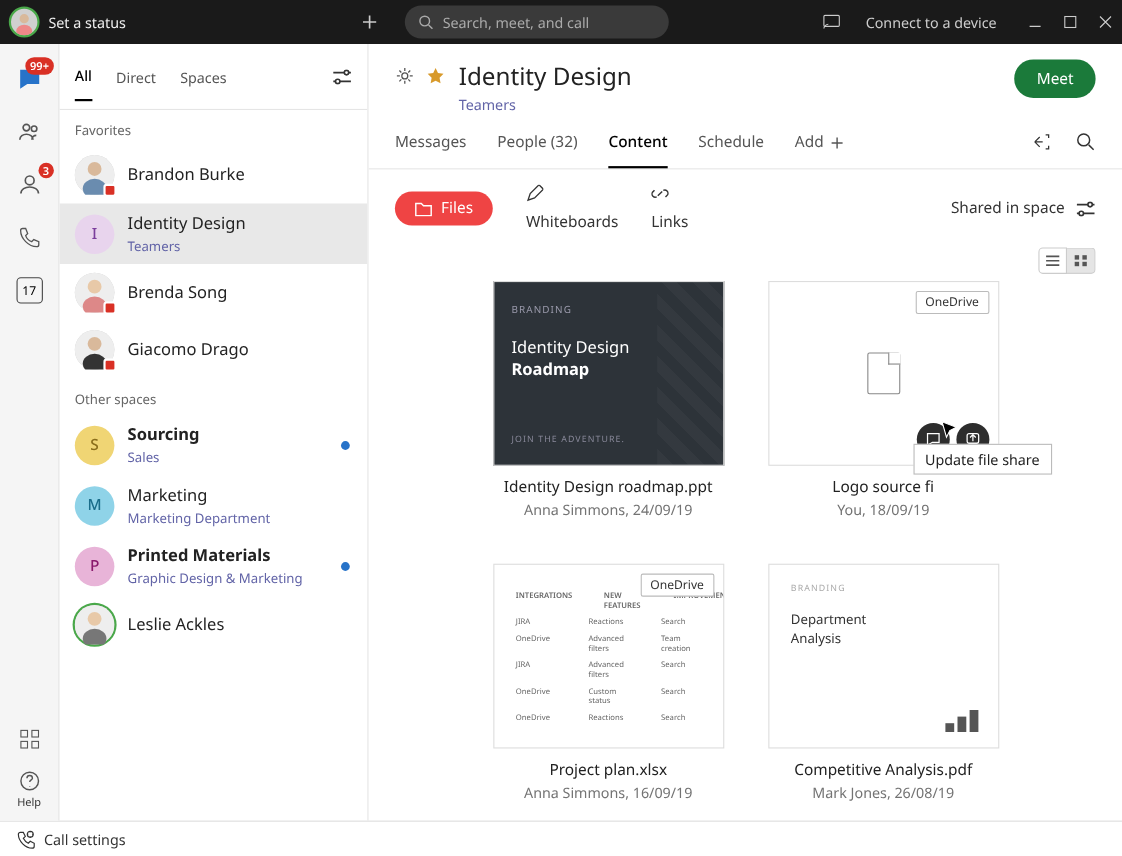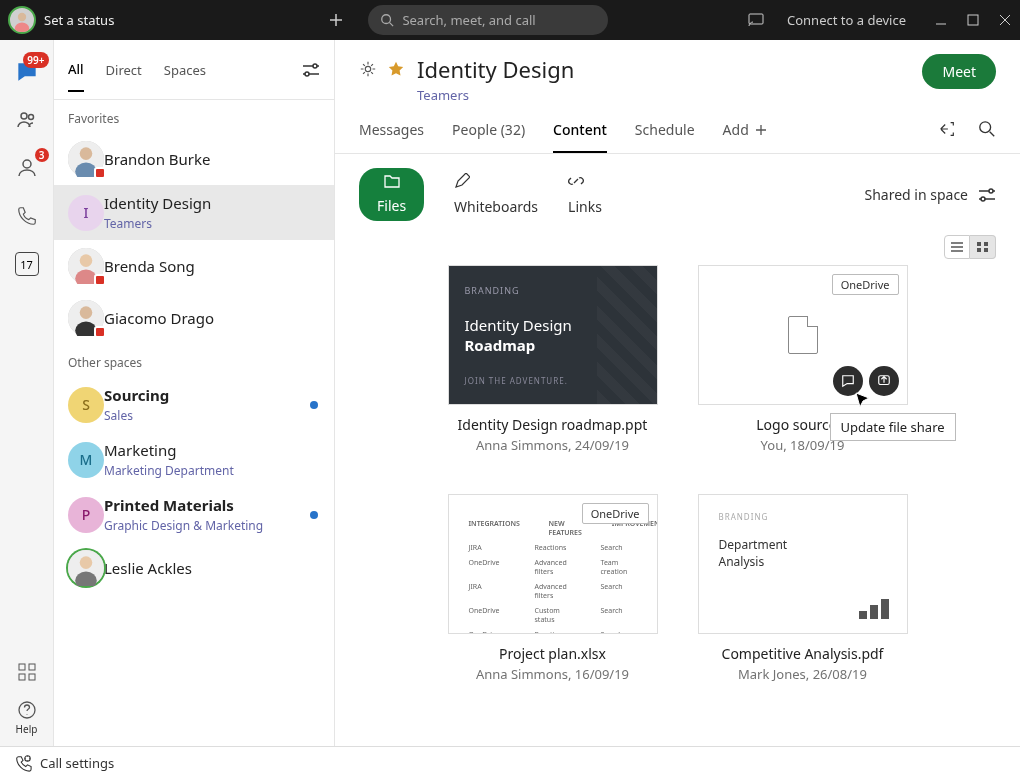--- a/index.html
+++ b/index.html
@@ -26,21 +26,21 @@
 .rail-bottom { margin-top:auto; margin-bottom:10px; display:flex; flex-direction:column; align-items:center; gap:14px; }
 .help-label { font-size:10px; color:#333; }
 
 
 .spaces-panel { width: 281px; border-right:1px solid #e5e5e5; display:flex; flex-direction:column; overflow:hidden; }
 .list-tabs { display:flex; align-items:center; padding: 0 14px; height:60px; border-bottom:1px solid #e5e5e5; gap:22px; font-size:13px; color:#555; }
 .list-tabs .tab { padding:12px 0; cursor:pointer; }
 .list-tabs .tab.active { color:#000; border-bottom:2px solid #000; font-weight:500; }
 .list-tabs .filter { margin-left:auto; cursor:pointer; }
 .section-label { font-size:12px; color:#666; padding: 10px 14px 6px; }
-.space-item { display:flex; align-items:center; padding:8px 14px; cursor:pointer; position:relative; }
+.space-item { display:flex; align-items:center; gap:12px; padding:8px 14px; cursor:pointer; position:relative; }
 .space-item.selected { background:#e8e8e8; }
 .space-item .name { font-size:15px; color:#222; }
 .space-item .sub { font-size:12px; color:#6264a7; margin-top:2px; }
 .space-item.bold .name { font-weight:700; }
 .space-item .dot { width:8px; height:8px; border-radius:50%; background:#2773c9; position:absolute; right:16px; }
 .avatar { width:36px; height:36px; border-radius:50%; display:flex; align-items:center; justify-content:center; font-size:14px; font-weight:500; color:#fff; position:relative; flex-shrink:0; background:#ccc; }
 .avatar.person svg { width:100%; height:100%; }
 .presence { position:absolute; bottom:-2px; right:-2px; width:12px; height:12px; border-radius:3px; background:#d93025; border:2px solid #fff; }
 .avatar-letter { background:#e8d4ed; color:#7b3e9c; }
 .avatar-s { background:#f0d574; color:#8a6d1a; }
@@ -56,33 +56,33 @@
 .space-subtitle { font-size:13px; color:#6264a7; }
 .meet-btn { margin-left:auto; background:#1b7a3a; color:#fff; border:none; padding:8px 20px; border-radius:18px; font-size:14px; cursor:pointer; }
 
 .space-tabs { display:flex; gap:28px; padding: 16px 24px 0; border-bottom:1px solid #e5e5e5; font-size:14px; color:#555; align-items:flex-start; }
 .space-tabs .stab { padding-bottom:12px; cursor:pointer; display:flex; align-items:center; gap:6px; }
 .space-tabs .stab.active { color:#000; border-bottom:2px solid #000; font-weight:500; }
 .space-tabs .right-icons { margin-left:auto; display:flex; gap:22px; padding-bottom:8px; }
 
 .content-toolbar { display:flex; align-items:center; gap:30px; padding: 14px 24px; font-size:14px; }
 .pill { display:flex; align-items:center; gap:8px; padding:6px 18px; border-radius:18px; cursor:pointer; }
-.pill.active { background:#15803d; color:#fff;flex-direction:column; }
+.pill.active { background:#ef4444; color:#fff; }
 .tb-link { color:#333; display:flex; align-items:flex-start; gap:8px; cursor:pointer;flex-direction:column; }
 .shared-label { margin-left:auto; font-size:14px; color:#333; display:flex; align-items:center; gap:10px; }
 
 .view-toggle { display:flex; justify-content:flex-end; padding:0 24px 6px; }
 .view-toggle .vbtn { width:26px; height:24px; border:1px solid #ccc; display:flex; align-items:center; justify-content:center; cursor:pointer; }
 .view-toggle .vbtn.active { background:#e5e5e5; }
 .view-toggle .vbtn:first-child { border-radius:4px 0 0 4px; }
 .view-toggle .vbtn:last-child { border-radius:0 4px 4px 0; border-left:none; }
 
 .file-grid { display:grid; grid-template-columns: repeat(2, 210px); gap:40px 40px; justify-content:center; padding:0 24px 20px; overflow:auto; }
 .file-card { display:flex; flex-direction:column; align-items:center; }
-.thumb { width:210px; height:140px; border:1px solid #ddd; position:relative; overflow:hidden; }
+.thumb { width:210px; height:168px; border:1px solid #ddd; position:relative; overflow:hidden; }
 .thumb-label { text-align:center; margin-top:10px; }
 .thumb-label .fname { font-size:14px; color:#222; }
 .thumb-label .fmeta { font-size:13px; color:#737373; margin-top:2px; }
 
 
 .thumb1 { background:#2d3339; color:#fff; padding:18px 16px; display:flex; flex-direction:column; justify-content:space-between; }
 .thumb1 .t1-top { font-size:9px; letter-spacing:1px; color:#99a; }
 .thumb1 .t1-mid1 { font-size:15px; margin-top:18px; }
 .thumb1 .t1-mid2 { font-size:15px; font-weight:700; }
 .thumb1 .t1-bot { font-size:8px; letter-spacing:1px; color:#889; margin-top:16px; }

